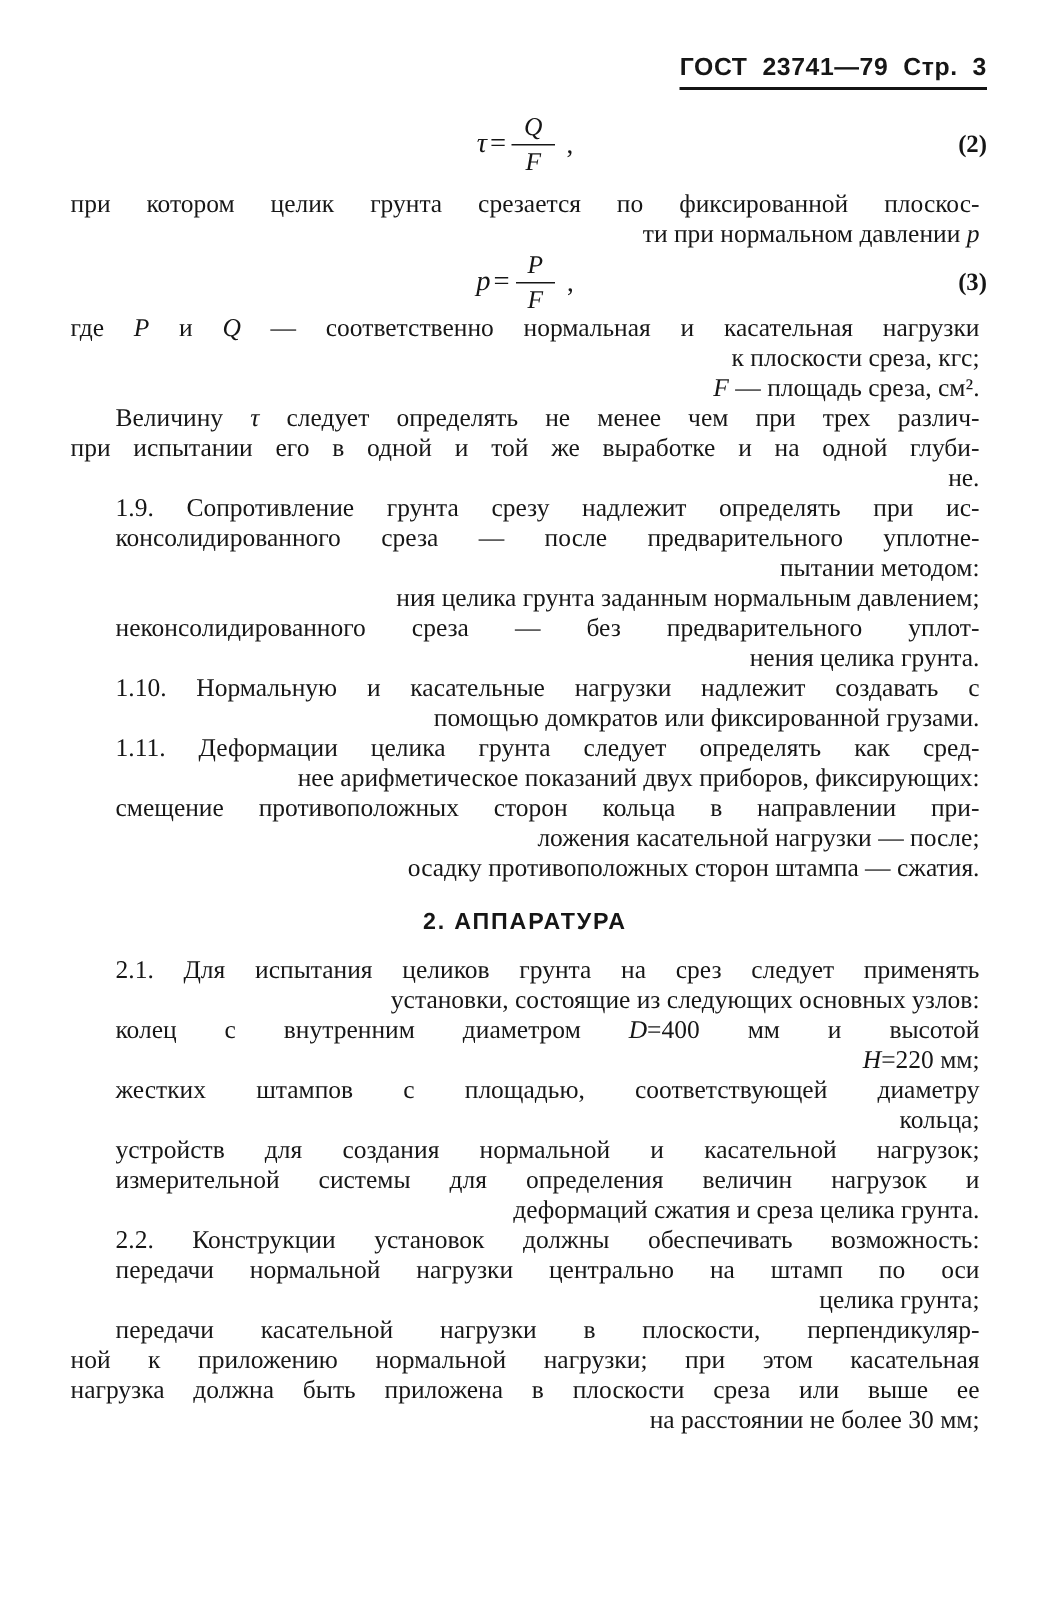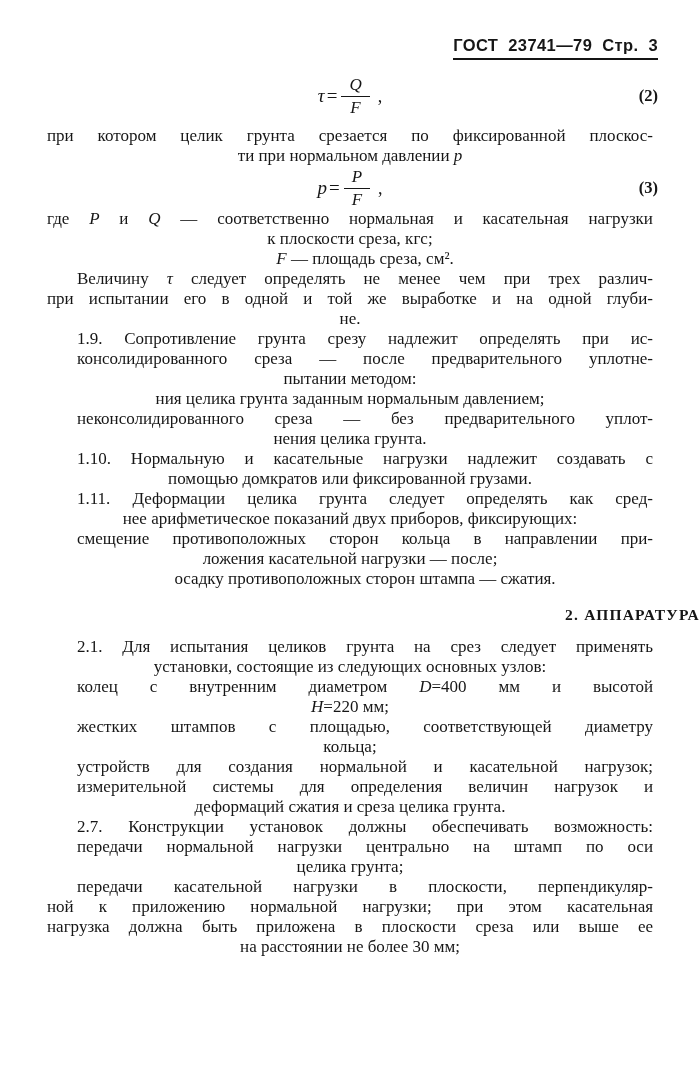--- a/index.html
+++ b/index.html
@@ -62,30 +62,30 @@
     top: 50%;
     transform: translateY(-50%);
     font-weight: 700;
     font-size: 16.5px;
   }
   
   .lines { padding: 0 47px; }
   .line {
     font-size: 17px;
     line-height: 20px;
-    text-align: center;
+    text-align: right;
     white-space: normal;
   }
   .line.jst { text-align: justify; text-align-last: justify; }
   .line.ind { text-indent: 30px; }
   .v { font-style: italic; }
   
   .section-heading {
-    text-align: right;
-    font-family: Liberation Serif, serif;
+    text-align: center;
+    font-family: Liberation Sans, sans-serif;
     font-weight: 700;
     font-size: 15.5px;
     letter-spacing: 1.2px;
     line-height: 20px;
     margin: 16px 0 12px;
   }
 </style>
 </head>
 <body>
 
@@ -149,21 +149,21 @@
   <div class="lines" id="lines-c">
       <div class="line jst ind"><span>2.1. Для испытания целиков грунта на срез следует применять</span></div>
       <div class="line"><span>установки, состоящие из следующих основных узлов:</span></div>
       <div class="line jst ind"><span>колец с внутренним диаметром </span><span class="v">D</span><span>=400 мм и высотой</span></div>
       <div class="line"><span class="v">H</span><span>=220 мм;</span></div>
       <div class="line jst ind"><span>жестких штампов с площадью, соответствующей диаметру</span></div>
       <div class="line"><span>кольца;</span></div>
       <div class="line jst ind"><span>устройств для создания нормальной и касательной нагрузок;</span></div>
       <div class="line jst ind"><span>измерительной системы для определения величин нагрузок и</span></div>
       <div class="line"><span>деформаций сжатия и среза целика грунта.</span></div>
-      <div class="line jst ind"><span>2.7. Конструкции установок должны обеспечивать возможность:</span></div>
+      <div class="line jst ind"><span>2.2. Конструкции установок должны обеспечивать возможность:</span></div>
       <div class="line jst ind"><span>передачи нормальной нагрузки центрально на штамп по оси</span></div>
       <div class="line"><span>целика грунта;</span></div>
       <div class="line jst ind"><span>передачи касательной нагрузки в плоскости, перпендикуляр-</span></div>
       <div class="line jst"><span>ной к приложению нормальной нагрузки; при этом касательная</span></div>
       <div class="line jst"><span>нагрузка должна быть приложена в плоскости среза или выше ее</span></div>
       <div class="line"><span>на расстоянии не более 30 мм;</span></div>
     </div>
 
 </div>
 

